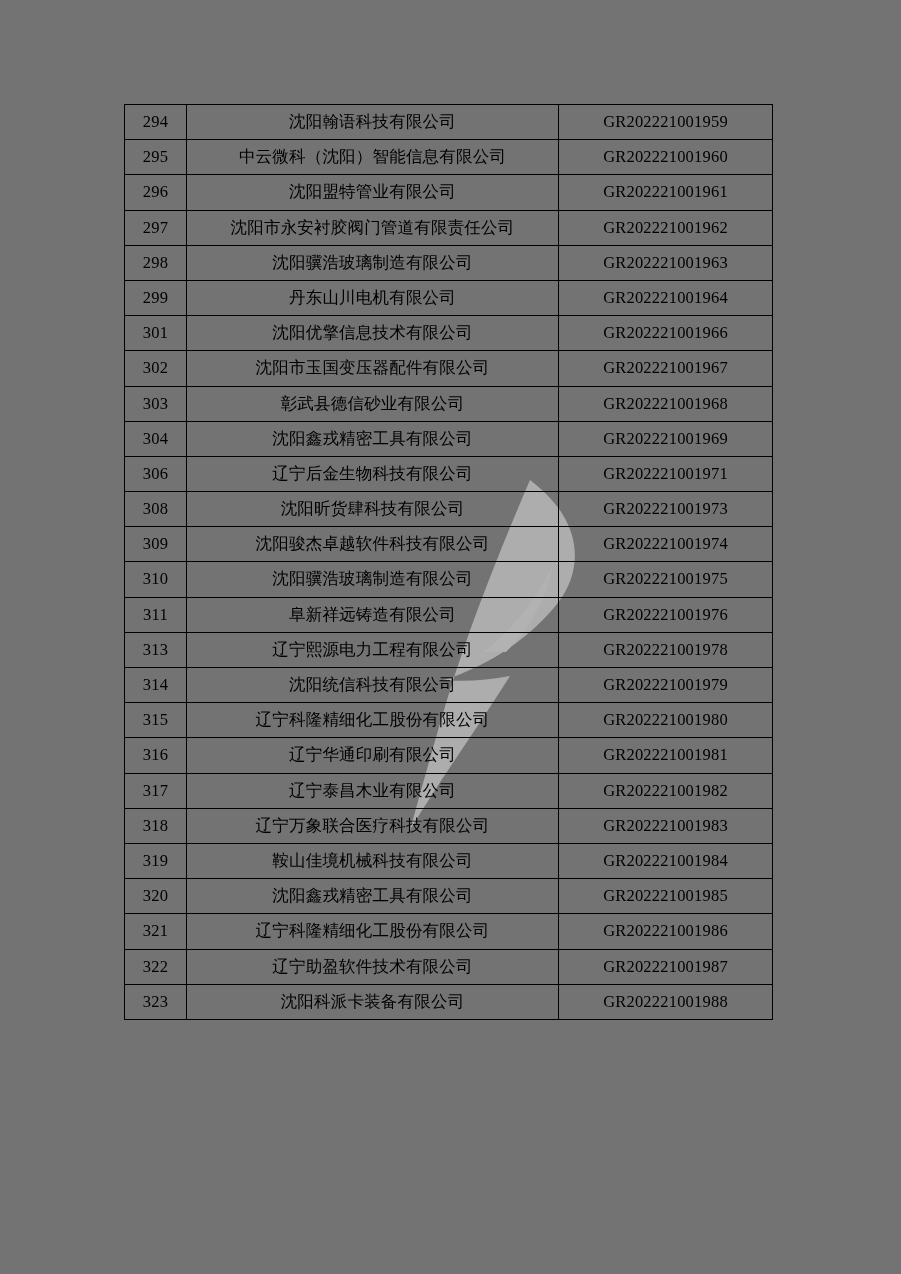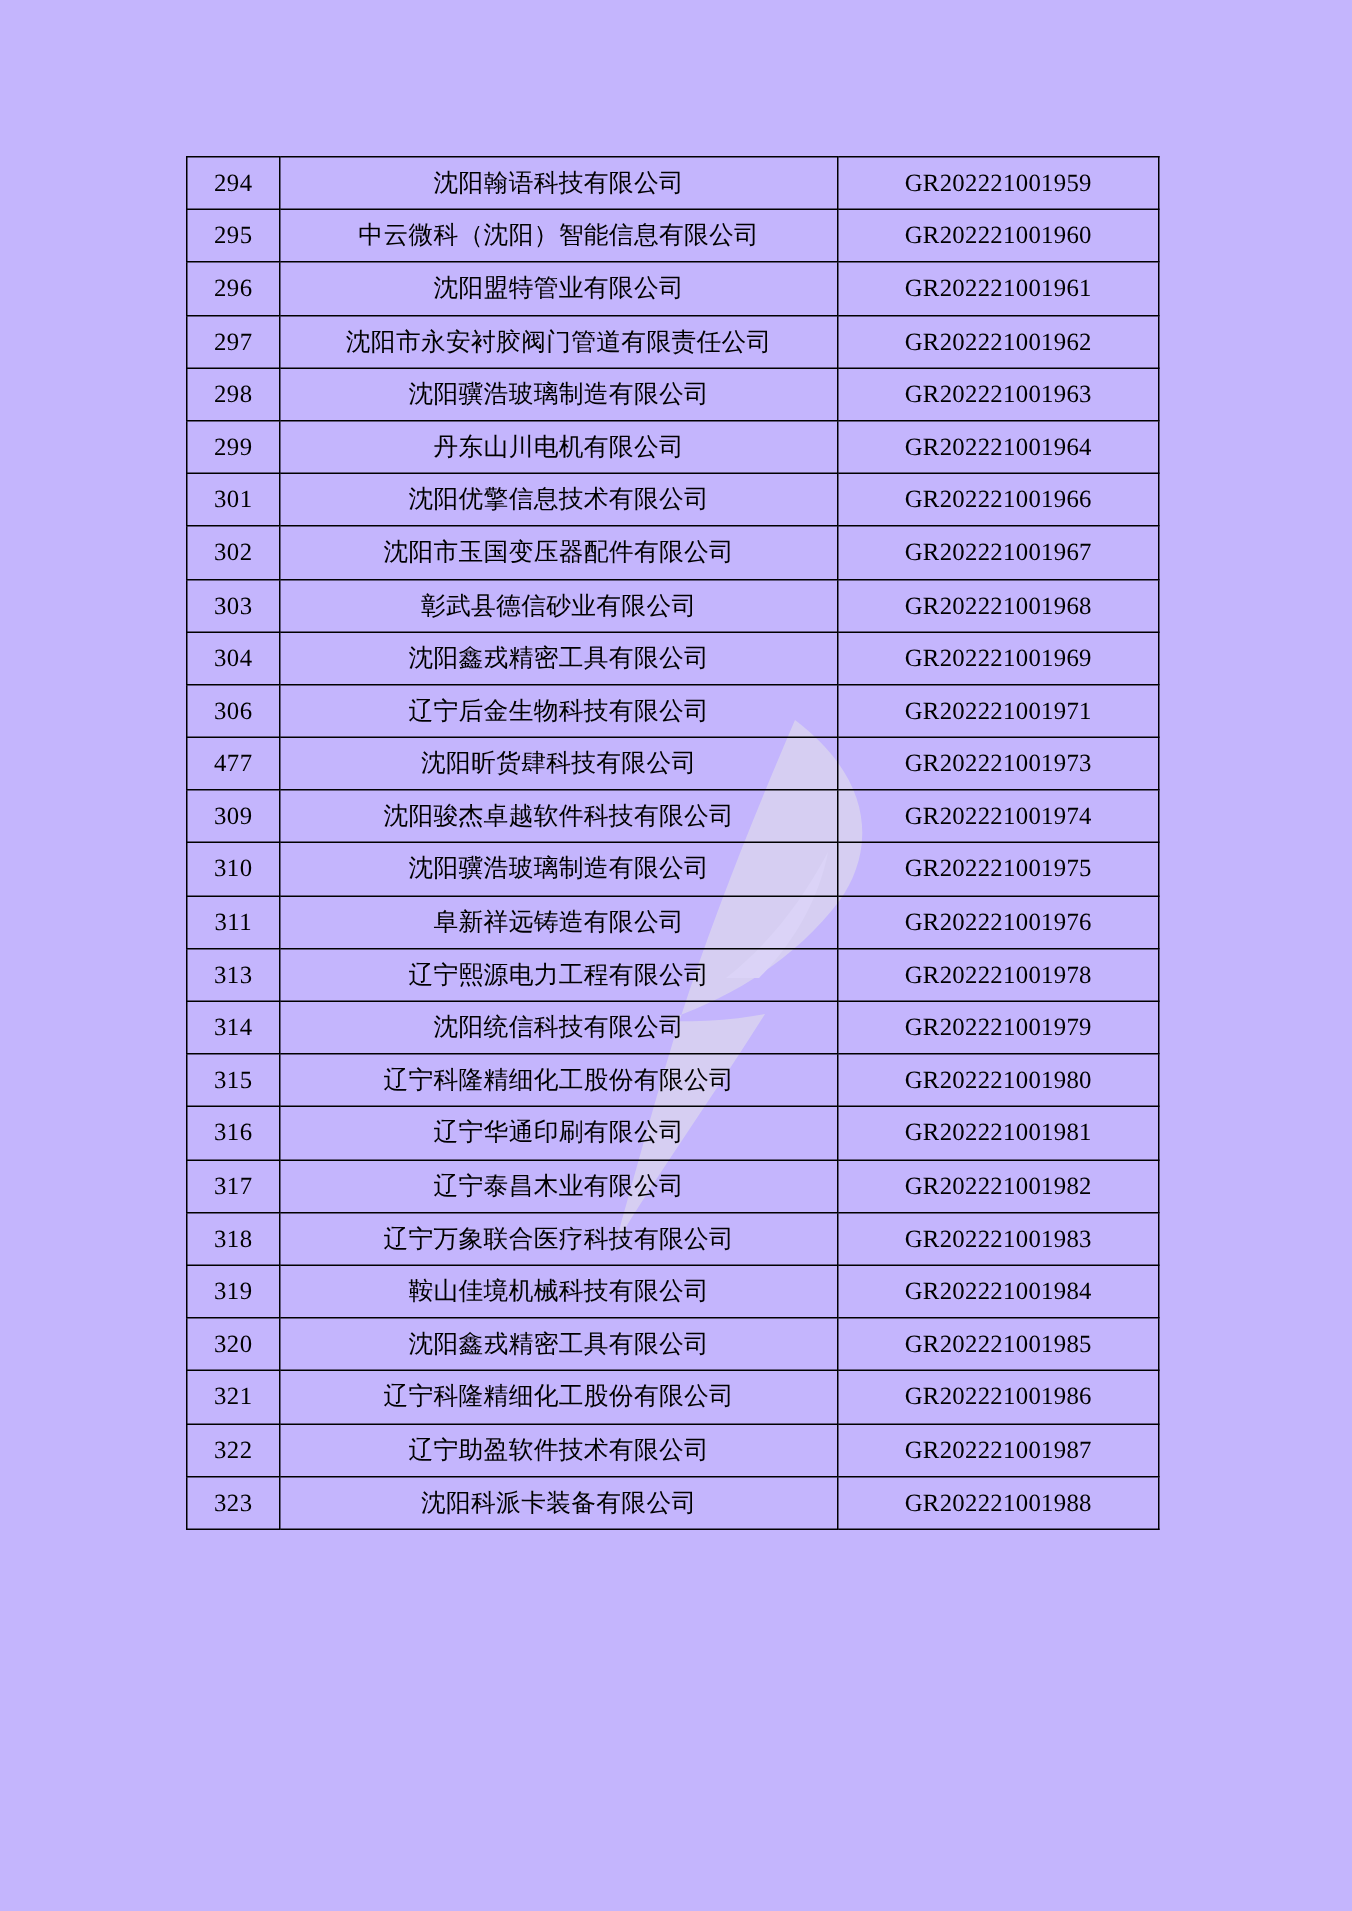--- a/index.html
+++ b/index.html
@@ -12,21 +12,21 @@
     height: 1274px;
     position: relative;
     font-family: "Liberation Serif", "DejaVu Serif", serif;
     overflow: hidden;
   }
   .page {
     position: absolute;
     left: 0; top: 0;
     width: 901px;
     height: 1274px;
-    background: #c4b5fd;
+    background: #737373;
     text-decoration: underline;
   }
   
   .watermark {
     position: absolute;
     left: 380px;
     top: 480px;
     width: 240px;
     height: 360px;
     pointer-events: none;
@@ -138,21 +138,21 @@
           <td class="idx">304</td>
           <td class="name">沈阳鑫戎精密工具有限公司</td>
           <td class="code">GR202221001969</td>
         </tr>
         <tr>
           <td class="idx">306</td>
           <td class="name">辽宁后金生物科技有限公司</td>
           <td class="code">GR202221001971</td>
         </tr>
         <tr>
-          <td class="idx">477</td>
+          <td class="idx">308</td>
           <td class="name">沈阳昕货肆科技有限公司</td>
           <td class="code">GR202221001973</td>
         </tr>
         <tr>
           <td class="idx">309</td>
           <td class="name">沈阳骏杰卓越软件科技有限公司</td>
           <td class="code">GR202221001974</td>
         </tr>
         <tr>
           <td class="idx">310</td>

